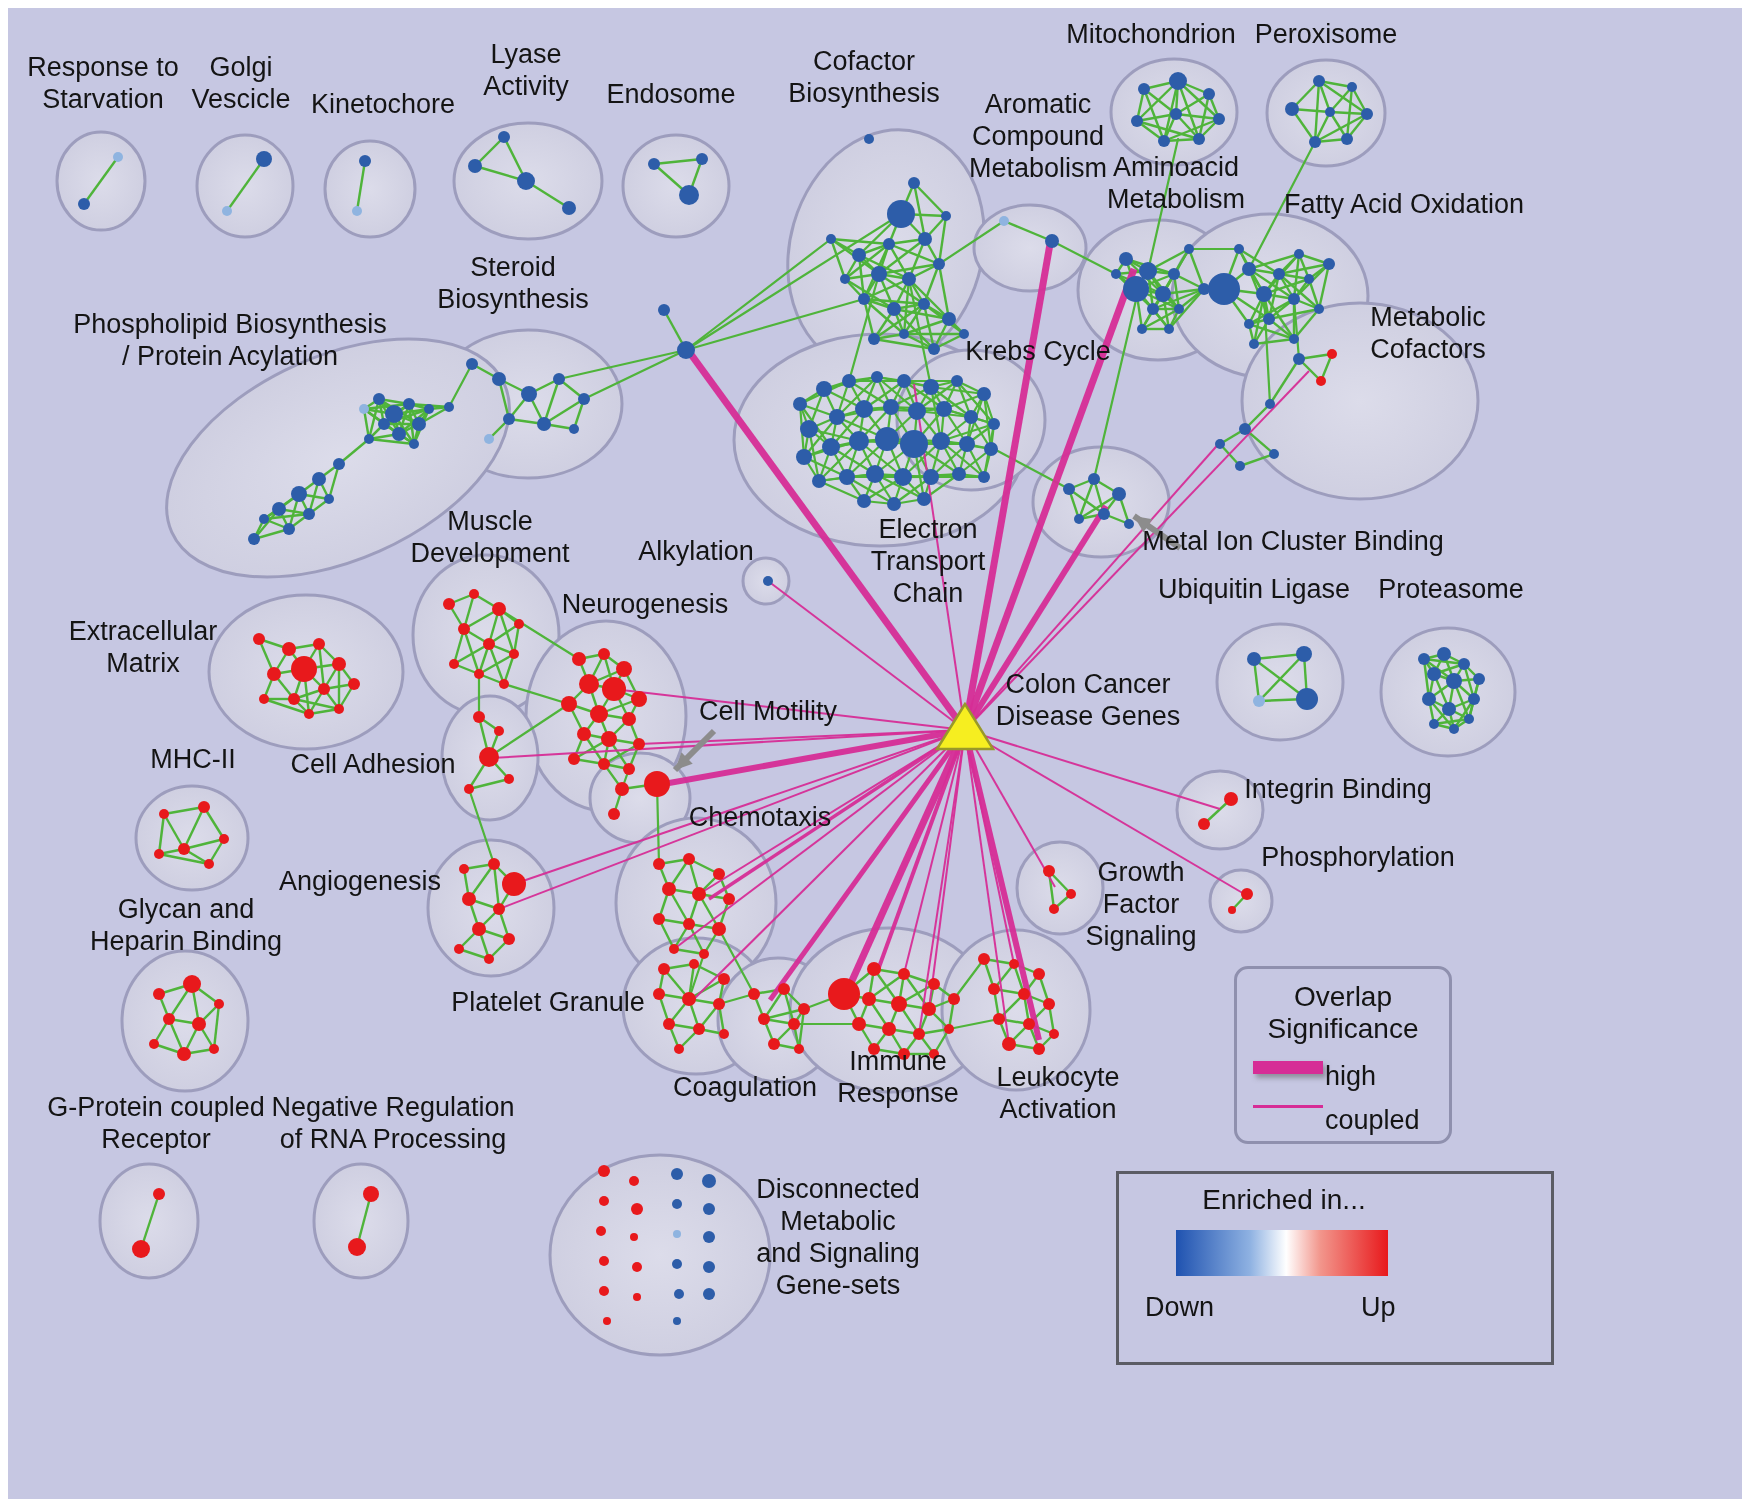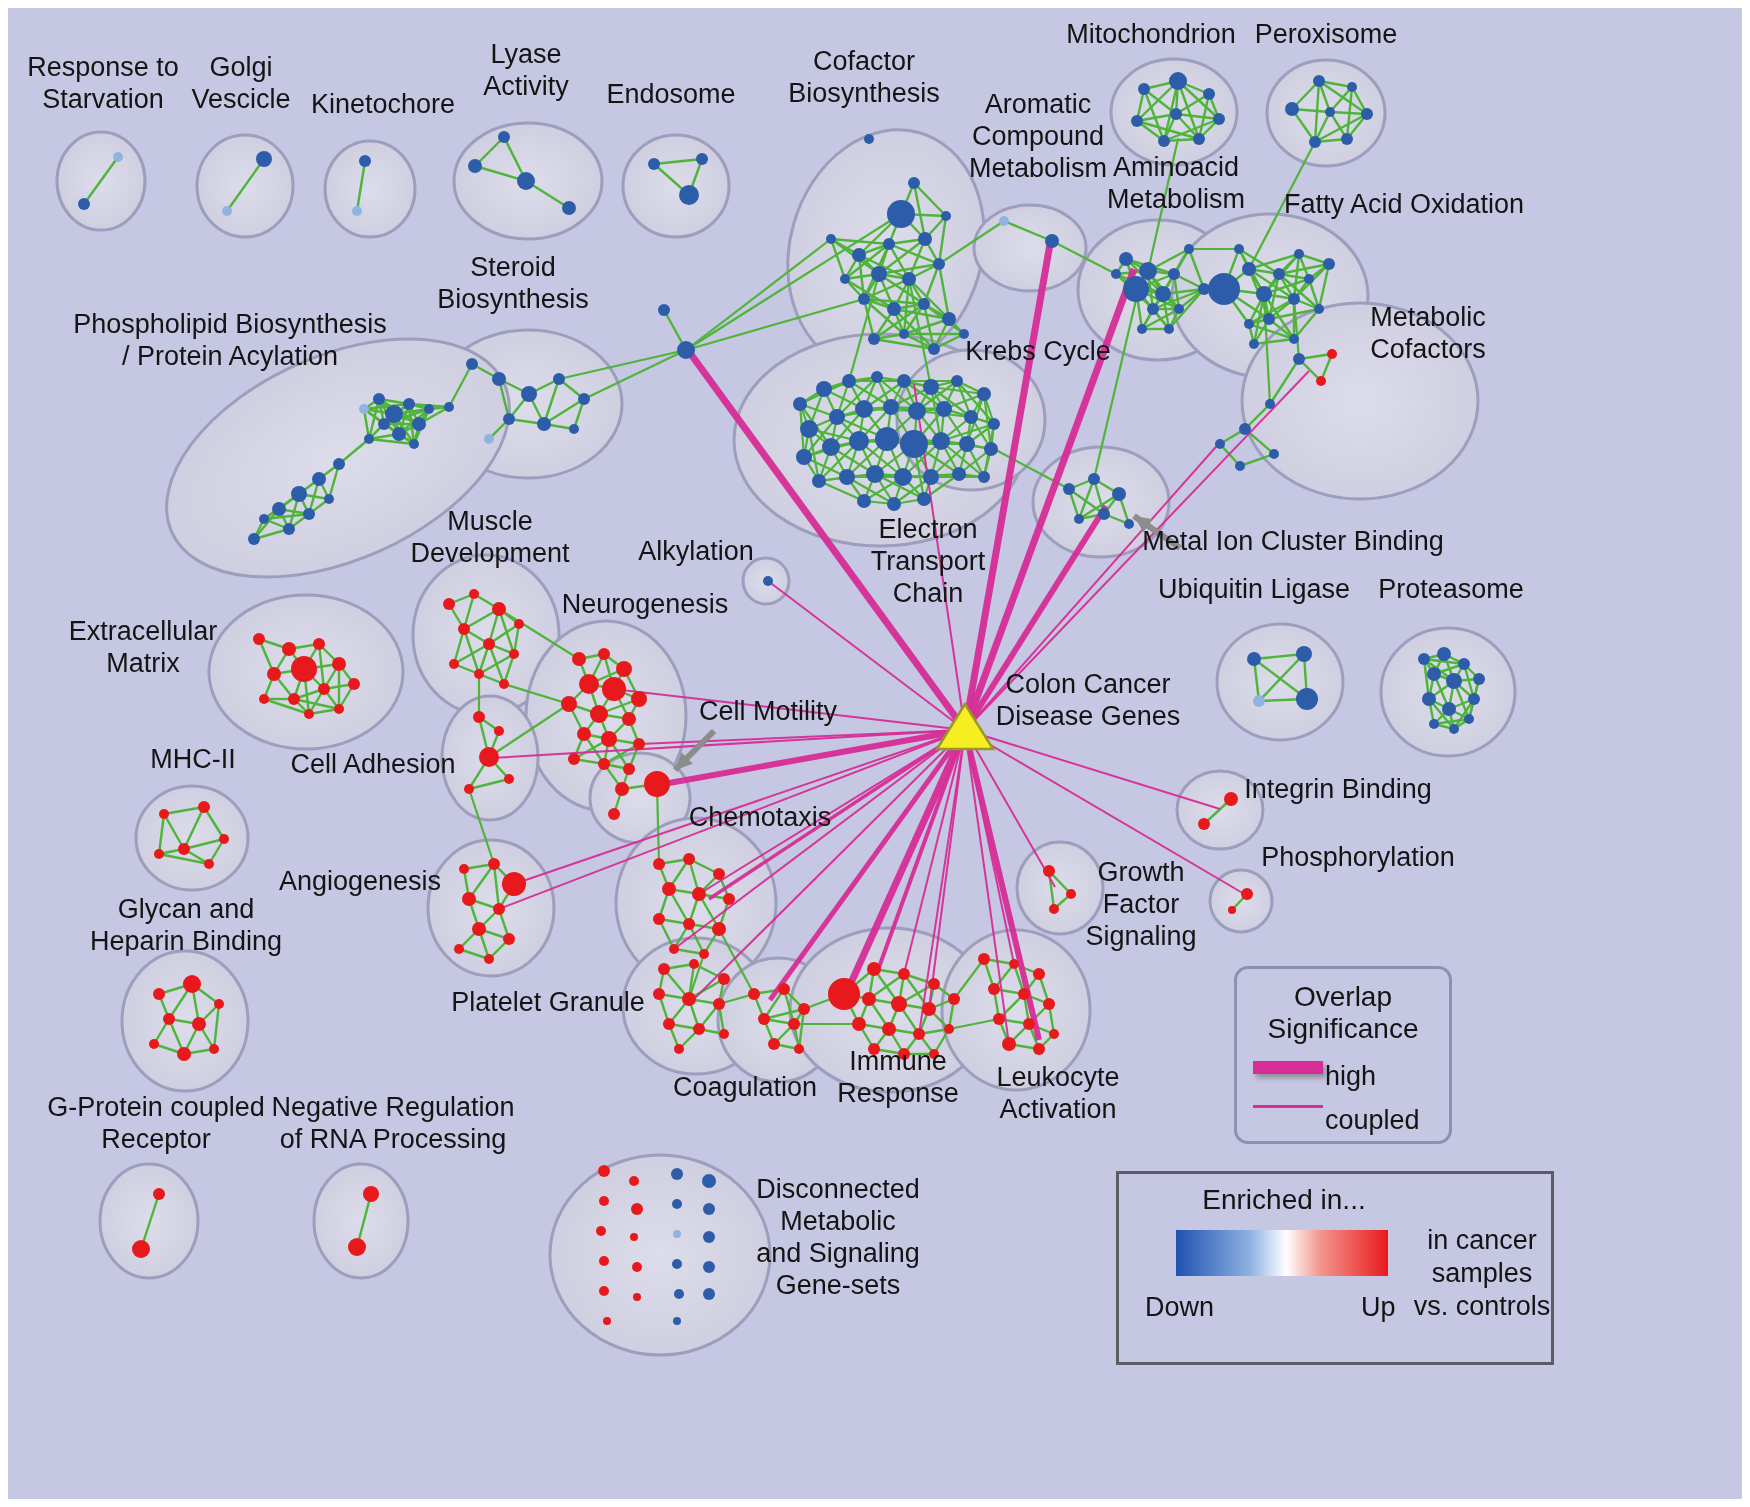--- a/index.html
+++ b/index.html
@@ -1272,19 +1272,14 @@
       <div class="overlap-bar bar-moderate" style="background: rgb(214, 45, 150);"></div>
       <div class="lo-label">coupled</div>
     </div>
   </div>
 
   <div class="legend-enriched">
     <div class="le-title">Enriched in...</div>
     <div class="le-bar" style="background: linear-gradient(90deg, rgb(31, 82, 176) 0%, rgb(143, 178, 226) 35%, rgb(255, 255, 255) 52%, rgb(242, 150, 140) 68%, rgb(232, 25, 28) 100%);"></div>
     <div class="le-down">Down</div>
     <div class="le-up">Up</div>
-    <div class="le-note">
-      <div>in cancer</div>
-      <div>samples</div>
-      <div>vs. controls</div>
-    </div>
   </div>
 </div>
 
 </body></html>

